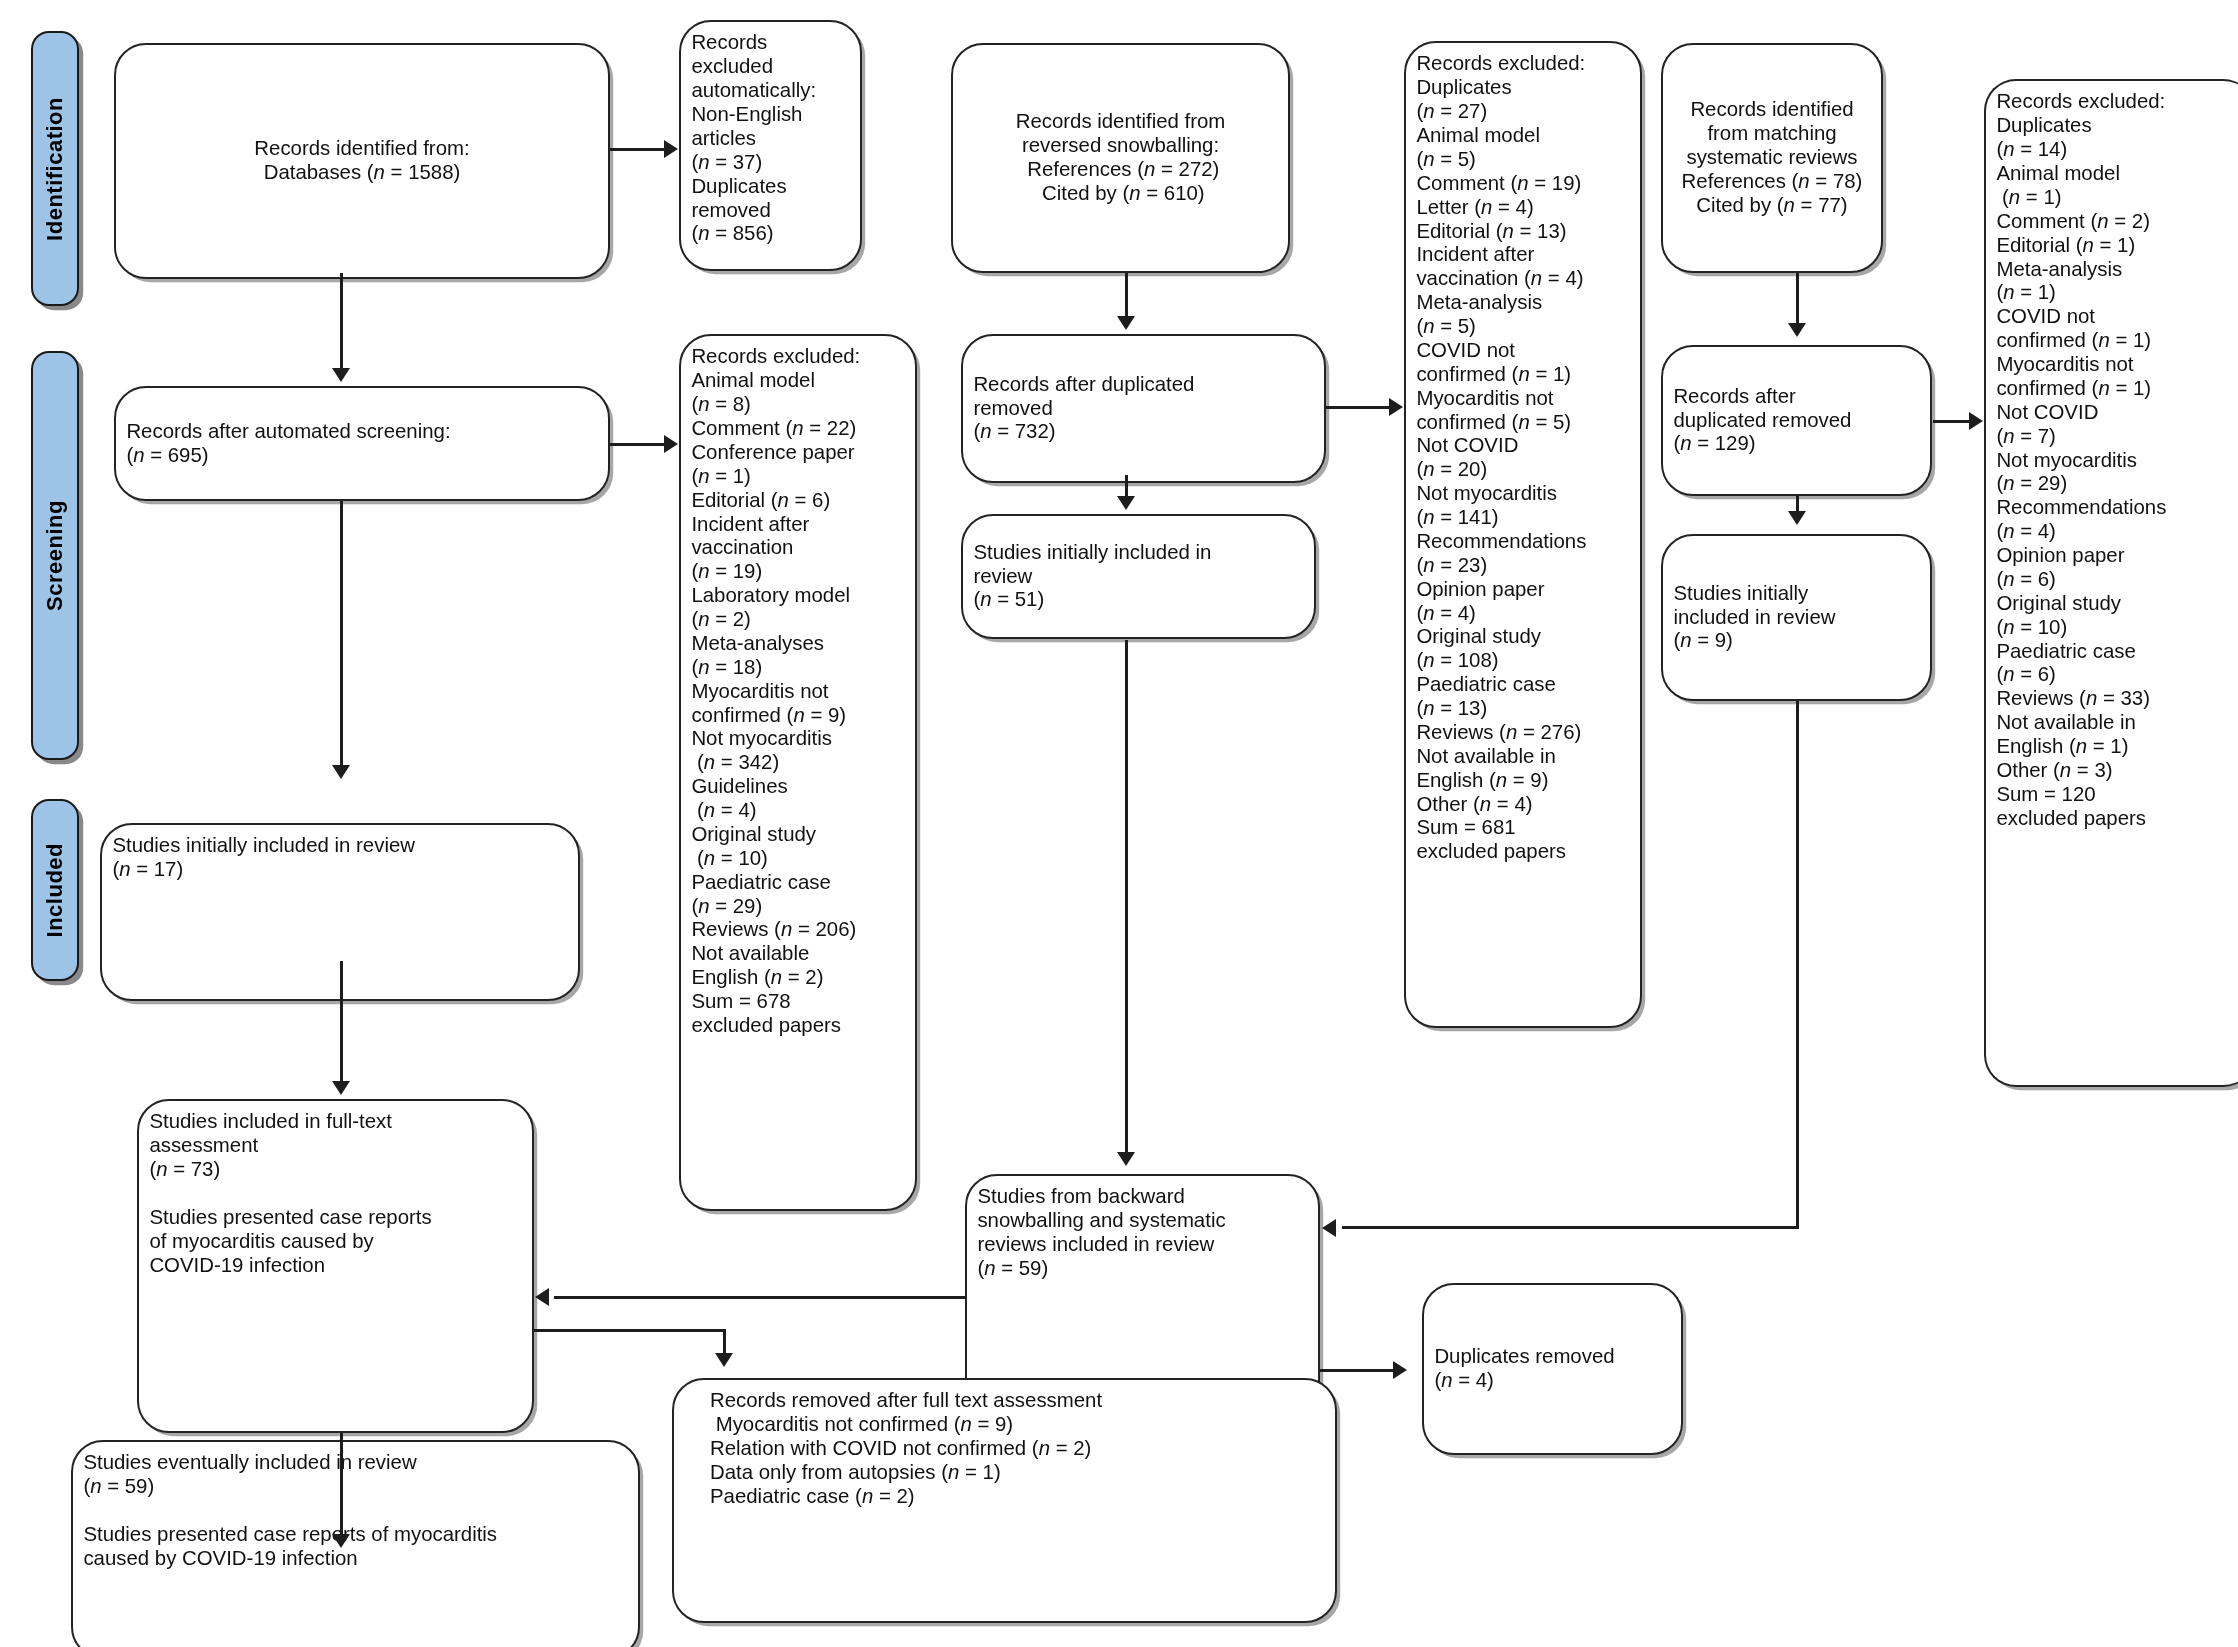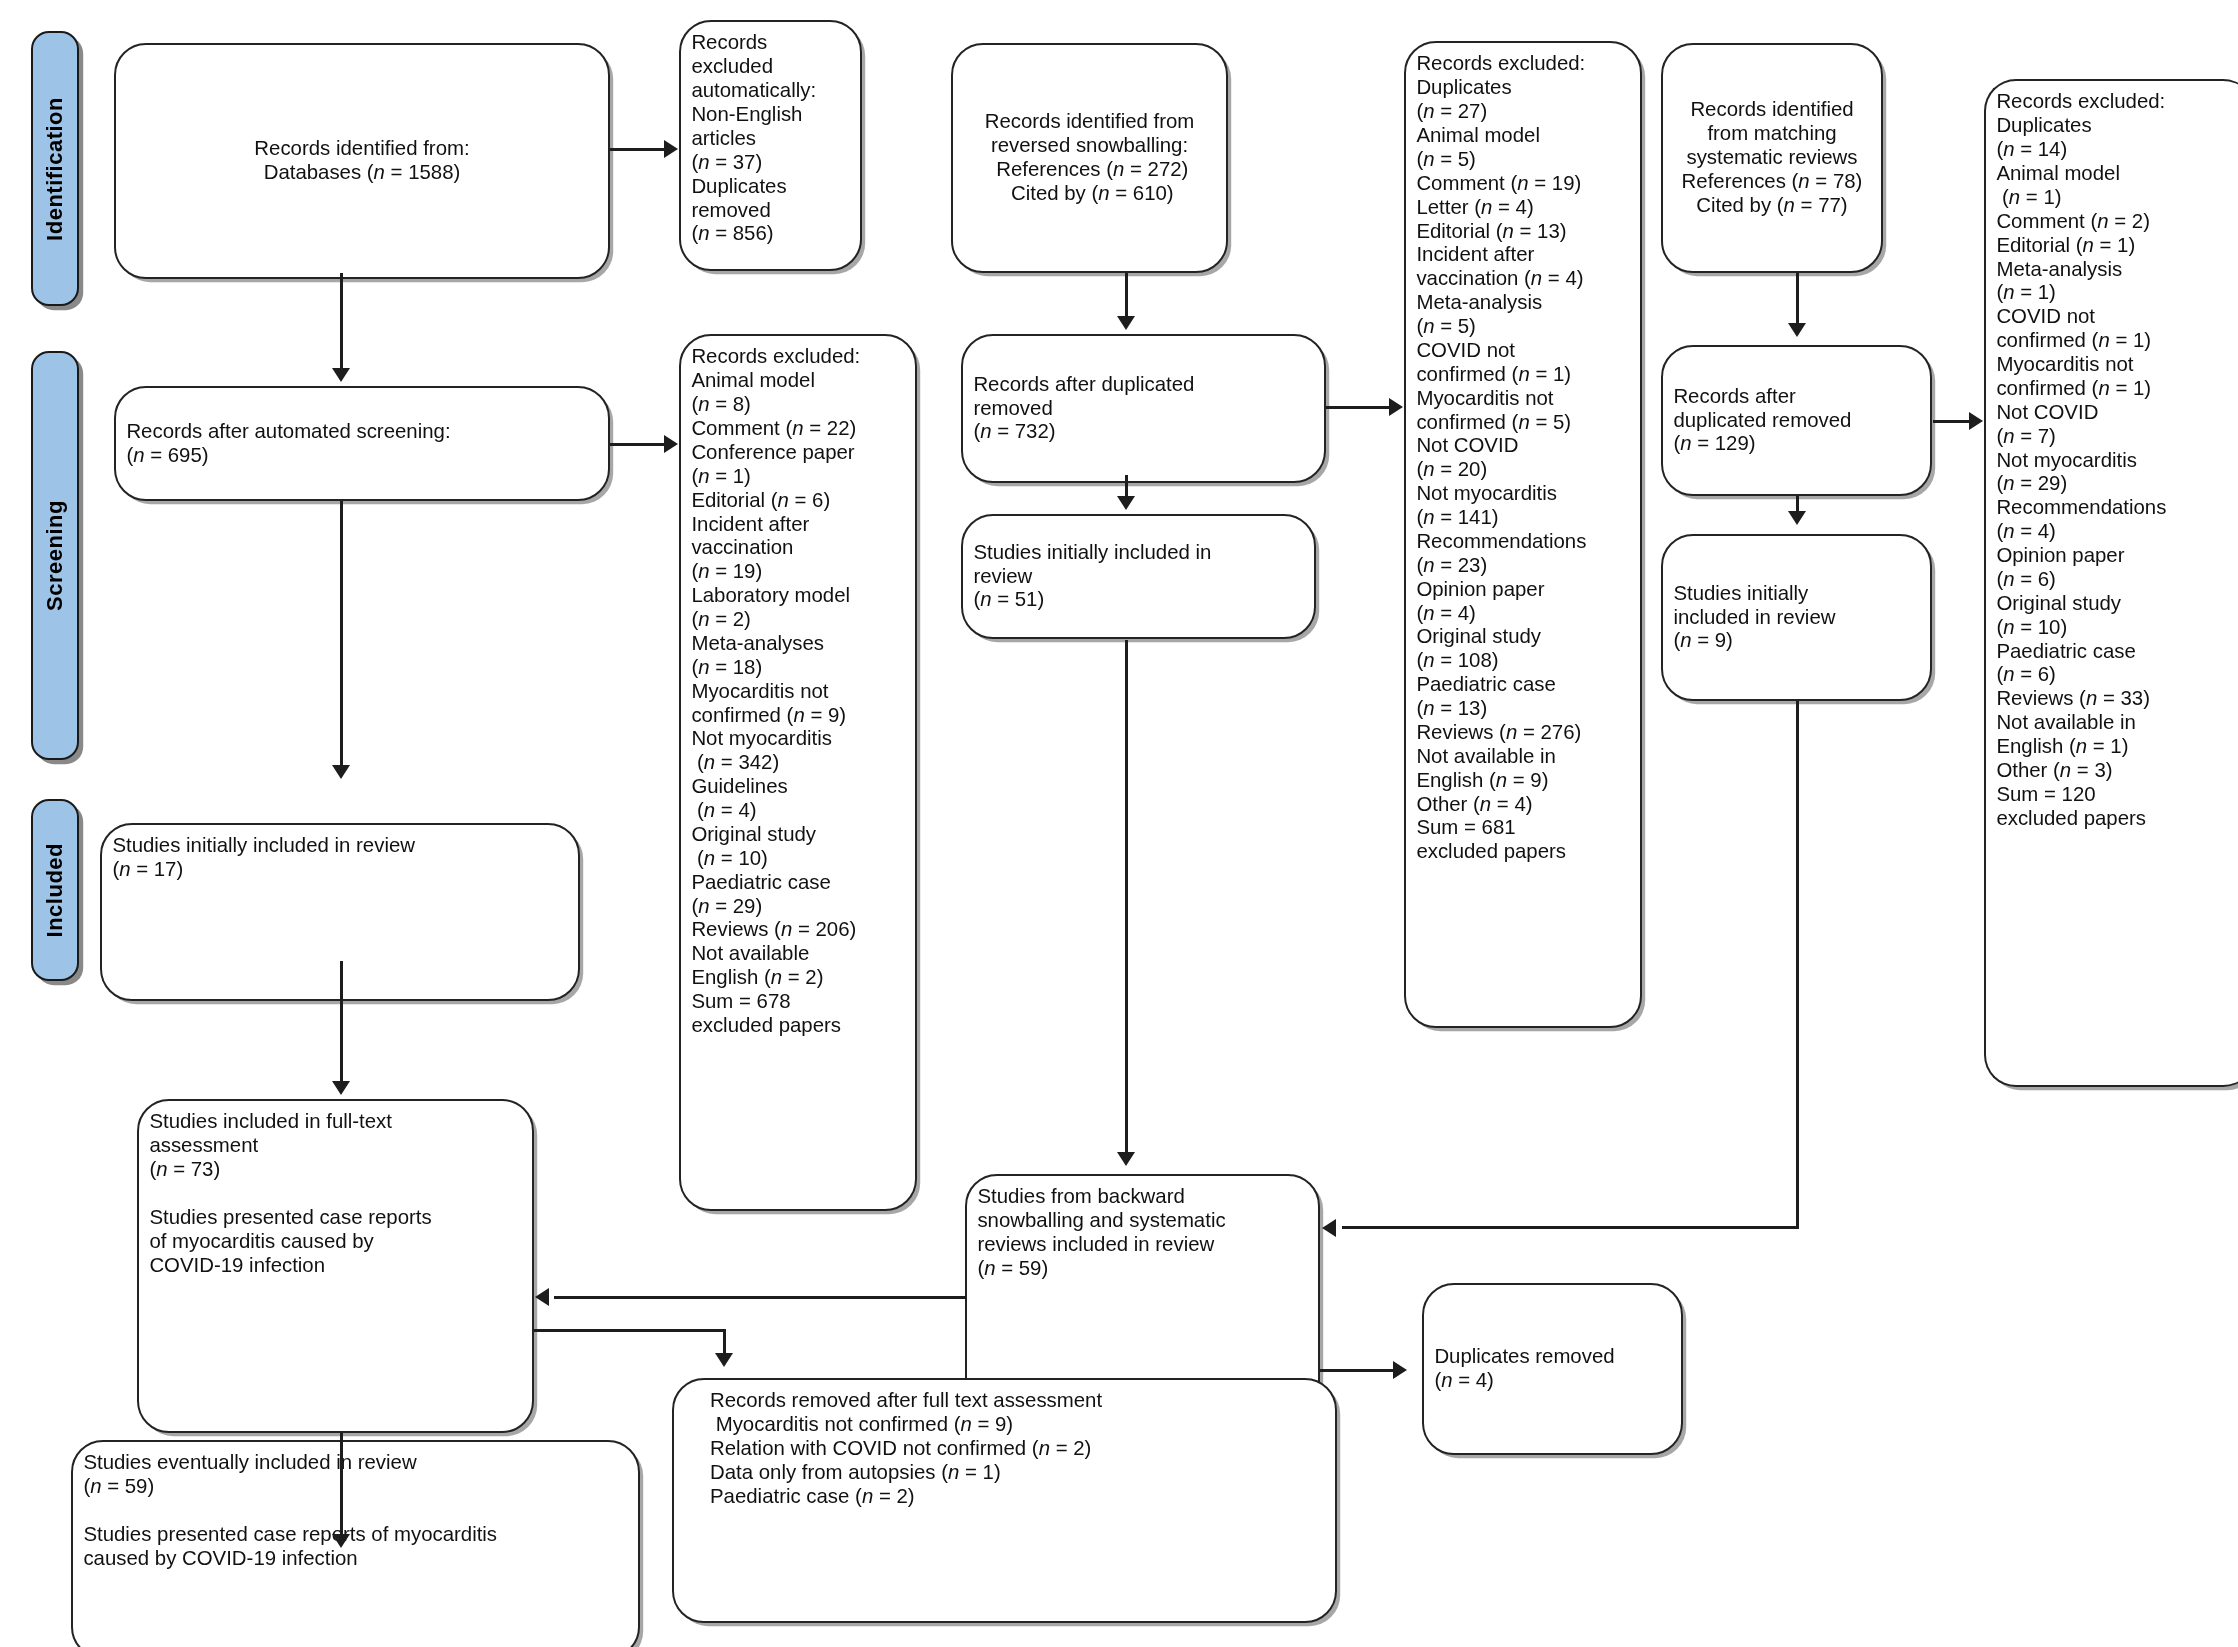--- a/index.html
+++ b/index.html
@@ -89,21 +89,21 @@
   </div>
 
   <div class="box shadowed" style="left:137px;top:1099px;width:397px;height:334px;">
     <div class="ln">Studies included in full-text<br>assessment<br>(<em>n</em> = 73)<br><br>Studies presented case reports<br>of myocarditis caused by<br>COVID-19 infection</div>
   </div>
 
   <div class="box shadowed" style="left:71px;top:1440px;width:569px;height:219px;">
     <div class="ln">Studies eventually included in review<br>(<em>n</em> = 59)<br><br>Studies presented case reports of myocarditis<br>caused by COVID-19 infection</div>
   </div>
 
-  <div class="box ctr vmid shadowed" style="left:951px;top:43px;width:277px;height:230px;">
+  <div class="box ctr vmid shadowed" style="left:951px;top:43px;width:339px;height:230px;">
     <div class="ln">Records identified from<br>reversed snowballing:<br> References (<em>n</em> = 272)<br> Cited by (<em>n</em> = 610)</div>
   </div>
 
   <div class="box vmid shadowed" style="left:961px;top:334px;width:365px;height:149px;">
     <div class="ln">Records after duplicated<br>removed<br>(<em>n</em> = 732)</div>
   </div>
 
   <div class="box vmid shadowed" style="left:961px;top:514px;width:355px;height:125px;">
     <div class="ln">Studies initially included in<br>review<br>(<em>n</em> = 51)</div>
   </div>

